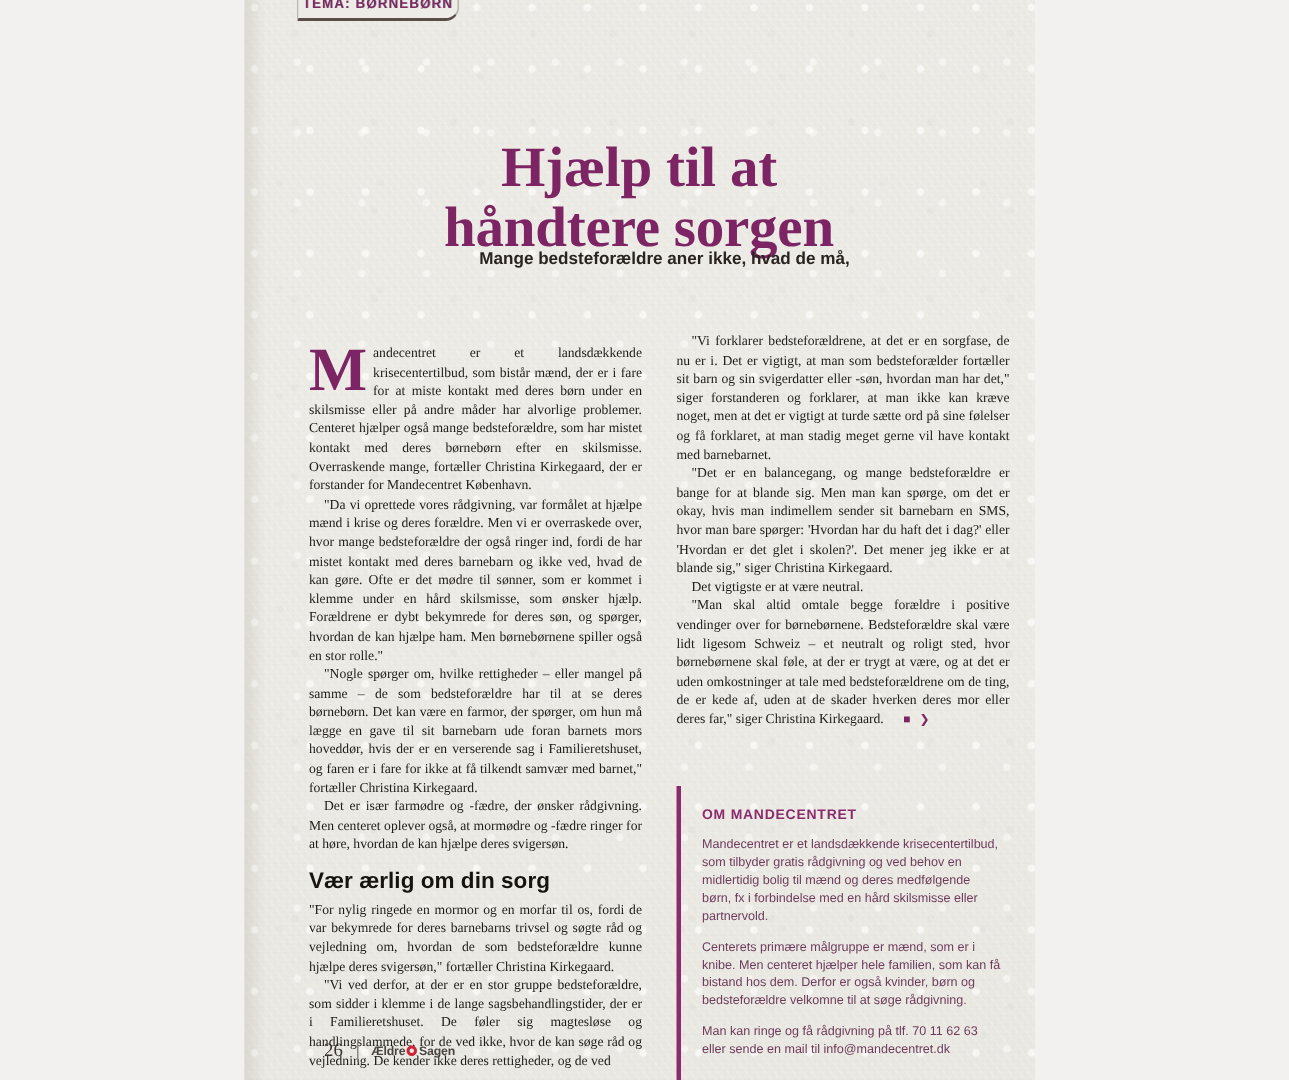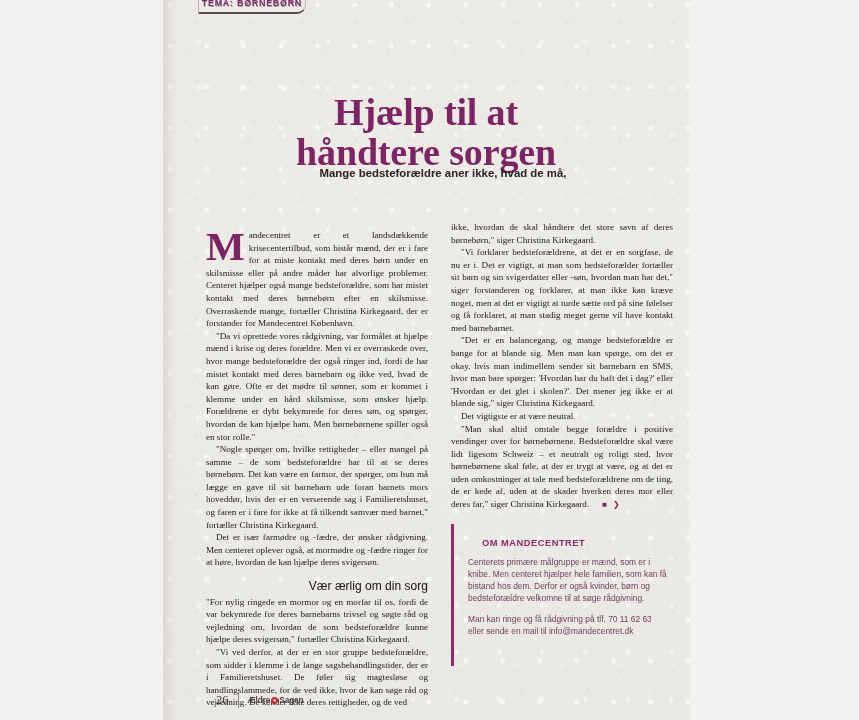--- a/index.html
+++ b/index.html
@@ -172,25 +172,25 @@
     font-weight: bold;
     color: #7d2464;
     font-size: 41px;
     line-height: 31px;
     padding: 1px 4px 0 0;
     margin-top: 1px;
   }
 
   .subhead {
     font-family: "Liberation Sans", sans-serif;
-    font-weight: normal;
-    font-size: 12px;
+    font-weight: bold;
+    font-size: 15px;
     color: #17130f;
     margin: 9px 0 1px 0;
-    text-align: right;
+    text-align: left;
     letter-spacing: .002em;
   }
 
   .endmark {
     display: inline-block;
     margin-left: 3px;
     color: #7d2464;
     font-size: 8px;
     letter-spacing: 2px;
   }
@@ -204,21 +204,21 @@
     box-sizing: border-box;
     padding: 14px 6px 12px 14px;
     border-left: 3px solid #8b2a6c;
   }
   #factbox .fb-title {
     font-family: "Liberation Sans", sans-serif;
     font-weight: bold;
     font-size: 9.3px;
     letter-spacing: .055em;
     color: #8b2a6c;
-    margin: 0 0 9px 14px;
+    margin: 0 0 9px 0;
   }
   #factbox p {
     font-family: "Liberation Sans", sans-serif;
     font-size: 8.4px;
     line-height: 1.42;
     color: #6d3c5c;
     margin: 0 0 9px 0;
   }
   #factbox p:last-child { margin-bottom: 16px; }
 
@@ -293,29 +293,29 @@
       <p>"Nogle spørger om, hvilke rettigheder – eller mangel på samme – de som bedsteforældre har til at se deres børnebørn. Det kan være en farmor, der spørger, om hun må lægge en gave til sit barnebarn ude foran barnets mors hoveddør, hvis der er en verserende sag i Familieretshuset, og faren er i fare for ikke at få tilkendt samvær med barnet," fortæller Christina Kirkegaard.</p>
       <p>Det er især farmødre og -fædre, der ønsker rådgivning. Men centeret oplever også, at mormødre og -fædre ringer for at høre, hvordan de kan hjælpe deres svigersøn.</p>
 
       <div class="subhead">Vær ærlig om din sorg</div>
 
       <p class="noindent">"For nylig ringede en mormor og en morfar til os, fordi de var bekymrede for deres barnebarns trivsel og søgte råd og vejledning om, hvordan de som bedsteforældre kunne hjælpe deres svigersøn," fortæller Christina Kirkegaard.</p>
       <p>"Vi ved derfor, at der er en stor gruppe bedsteforældre, som sidder i klemme i de lange sagsbehandlingstider, der er i Familieretshuset. De føler sig magtesløse og handlingslammede, for de ved ikke, hvor de kan søge råd og vejledning. De kender ikke deres rettigheder, og de ved</p>
     </div>
 
     <div class="col" id="col-right">
-      <p class="noindent">ikke, hvordan de skal håndtere det store savn af deres børnebørn," siger Christina Kirkegaard.</p>
       <p>"Vi forklarer bedsteforældrene, at det er en sorgfase, de nu er i. Det er vigtigt, at man som bedsteforælder fortæller sit barn og sin svigerdatter eller -søn, hvordan man har det," siger forstanderen og forklarer, at man ikke kan kræve noget, men at det er vigtigt at turde sætte ord på sine følelser og få forklaret, at man stadig meget gerne vil have kontakt med barnebarnet.</p>
       <p>"Det er en balancegang, og mange bedsteforældre er bange for at blande sig. Men man kan spørge, om det er okay, hvis man indimellem sender sit barnebarn en SMS, hvor man bare spørger: 'Hvordan har du haft det i dag?' eller 'Hvordan er det glet i skolen?'. Det mener jeg ikke er at blande sig," siger Christina Kirkegaard.</p>
       <p>Det vigtigste er at være neutral.</p>
       <p><span>"Man skal altid omtale begge forældre i positive vendinger over for børnebørnene. Bedsteforældre skal være lidt ligesom Schweiz – et neutralt og roligt sted, hvor børnebørnene skal føle, at der er trygt at være, og at det er uden omkostninger at tale med bedsteforældrene om de ting, de er kede af, uden at de skader hverken deres mor eller deres far," siger Christina Kirkegaard.</span><span class="endmark">■ ❯</span></p>
     </div>
 
     <aside id="factbox">
       <div class="fb-title">OM MANDECENTRET</div>
+      <p>Mandecentret er et landsdækkende krisecentertilbud, som tilbyder gratis rådgivning og ved behov en midlertidig bolig til mænd og deres medfølgende børn, fx i forbindelse med en hård skilsmisse eller partnervold.</p>
       <p>Centerets primære målgruppe er mænd, som er i knibe. Men centeret hjælper hele familien, som kan få bistand hos dem. Derfor er også kvinder, børn og bedsteforældre velkomne til at søge rådgivning.</p>
       <p>Man kan ringe og få rådgivning på tlf. 70 11 62 63 eller sende en mail til info@mandecentret.dk</p>
     </aside>
 
     <div id="footer">
       <span class="folio">26</span>
       <span class="rule"></span>
       <span class="brand">
         <span>Ældre</span>
         <span class="dot"></span>

